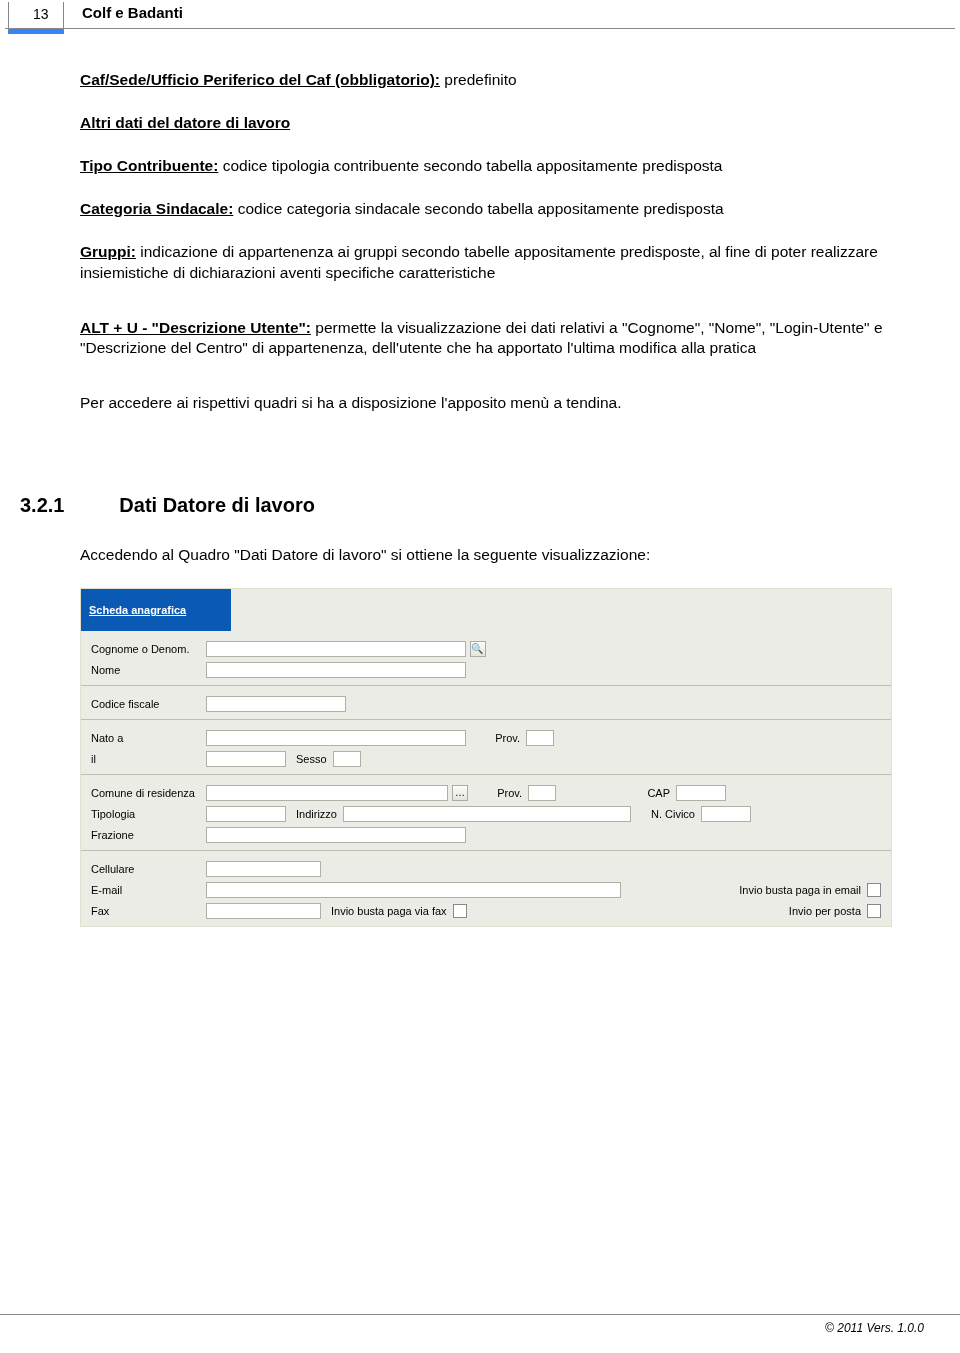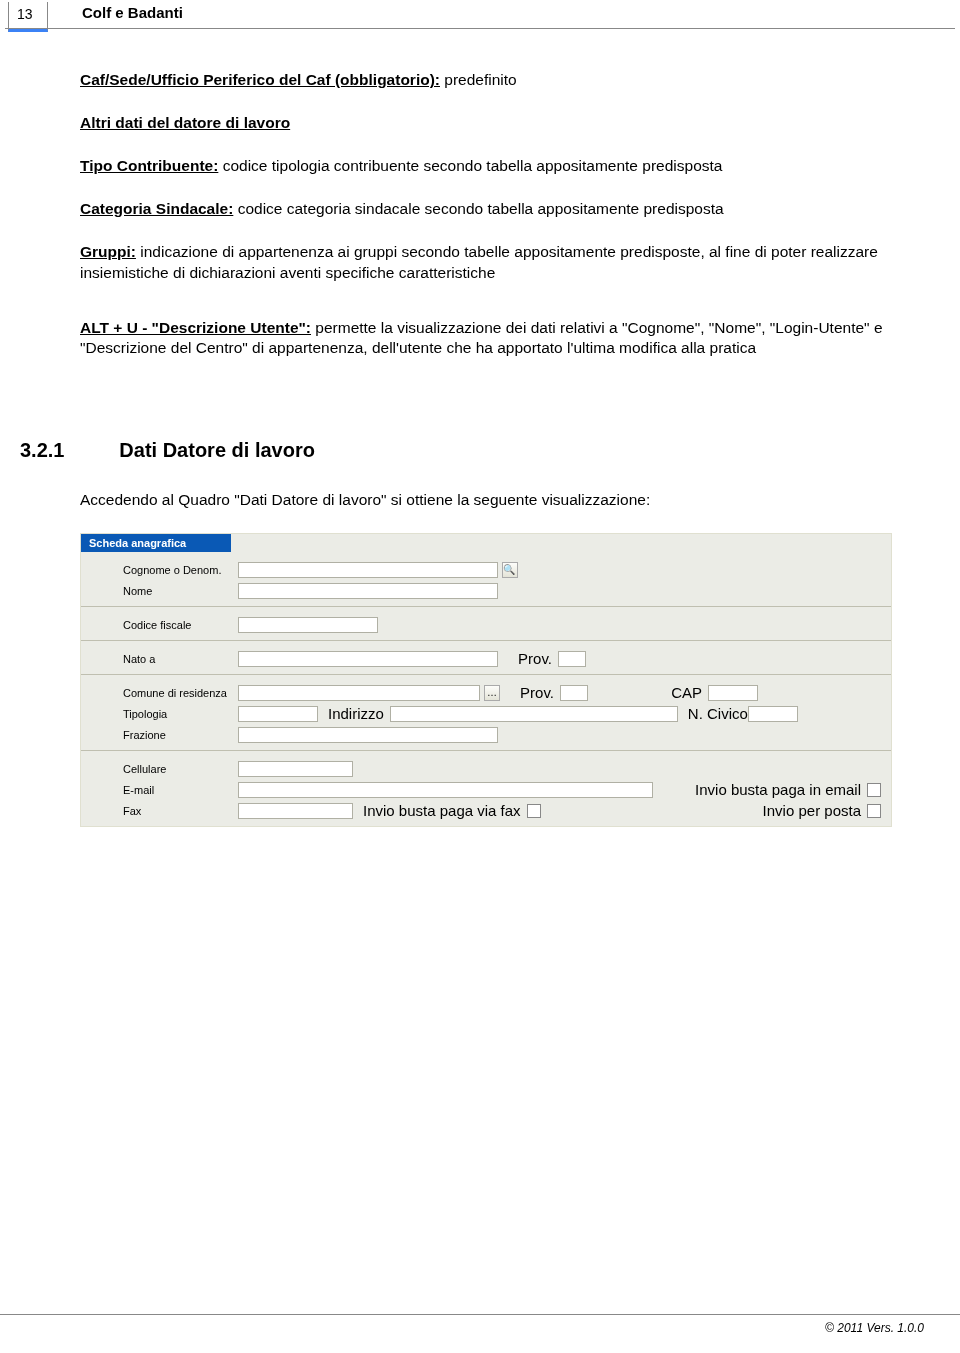--- a/index.html
+++ b/index.html
@@ -21,22 +21,22 @@
   .header {
     position: relative;
     height: 30px;
   }
   .tab-box {
     position: absolute;
     left: 8px;
     top: 2px;
     border: 1px solid #888;
     border-top: none;
-    border-bottom: 4px solid #3b82f6;
-    padding: 4px 14px 6px 8px;
+    border-bottom: 6px solid #3b82f6;
+    padding: 4px 14px 6px 24px;
     font-size: 14px;
     background: #fff;
   }
   .header-title {
     position: absolute;
     left: 82px;
     top: 4px;
     font-weight: bold;
     font-size: 15px;
   }
@@ -81,43 +81,43 @@
     font-family: Arial, sans-serif;
     font-size: 11px;
     color: #000;
     width: 100%;
   }
   .form-header {
     background: #0a59b5;
     color: #fff;
     font-weight: bold;
     font-size: 11px;
-    padding: 3px 8px;
+    padding: 15px 8px;
     width: 150px;
+    text-decoration: underline;
   }
   .form-section {
     padding: 6px 10px 4px 10px;
     border-bottom: 1px solid #bfbfb0;
   }
   .form-section:last-child { border-bottom: none; }
   .form-row {
     display: flex;
     align-items: center;
     margin: 2px 0;
     min-height: 19px;
   }
   .flabel {
     width: 115px;
     font-size: 11px;
     flex-shrink: 0;
     white-space: nowrap;
-    margin-left: 32px;
   }
   .flabel-sm {
-    font-size: 15px;
+    font-size: 11px;
     flex-shrink: 0;
     padding: 0 6px 0 10px;
     white-space: nowrap;
   }
   .finput {
     background: #fff;
     border: 1px solid #b0b0a4;
     height: 16px;
     line-height: 14px;
     font-size: 11px;
@@ -187,20 +187,21 @@
     </p>
 
     <p class="para" style="margin-bottom:34px;">
       <span class="bold-under">Gruppi:</span><span> indicazione di appartenenza ai gruppi secondo tabelle appositamente predisposte, al fine di poter realizzare insiemistiche di dichiarazioni aventi specifiche caratteristiche</span>
     </p>
 
     <p class="para" style="margin-bottom:34px;">
       <span class="bold-under">ALT + U - "Descrizione Utente":</span><span> permette la visualizzazione dei dati relativi a "Cognome", "Nome", "Login-Utente" e "Descrizione del Centro" di appartenenza, dell'utente che ha apportato l'ultima modifica alla pratica</span>
     </p>
 
+    <p class="para">Per accedere ai rispettivi quadri si ha a disposizione l'apposito menù a tendina.</p>
 
     <div class="section-row">
       <span class="sec-num">3.2.1</span>
       <span class="sec-title">Dati Datore di lavoro</span>
     </div>
 
     <p class="para">Accedendo al Quadro "Dati Datore di lavoro" si ottiene la seguente visualizzazione:</p>
 
     <div class="form-box">
       <div class="form-header">Scheda anagrafica</div>
@@ -222,20 +223,26 @@
           <span class="flabel">Codice fiscale</span>
           <span class="finput" style="width:140px;"></span>
         </div>
       </div>
 
       <div class="form-section">
         <div class="form-row">
           <span class="flabel">Nato a</span>
           <span class="finput" style="width:260px;"></span>
           <span class="flabel-sm" style="width:60px; text-align:right;">Prov.</span>
+          <span class="finput" style="width:28px;"></span>
+        </div>
+        <div class="form-row">
+          <span class="flabel">il</span>
+          <span class="finput" style="width:80px;"></span>
+          <span class="flabel-sm">Sesso</span>
           <span class="finput" style="width:28px;"></span>
         </div>
       </div>
 
       <div class="form-section">
         <div class="form-row">
           <span class="flabel">Comune di residenza</span>
           <span class="finput" style="width:242px;"></span>
           <span class="ficon">…</span>
           <span class="flabel-sm" style="width:60px; text-align:right;">Prov.</span>

